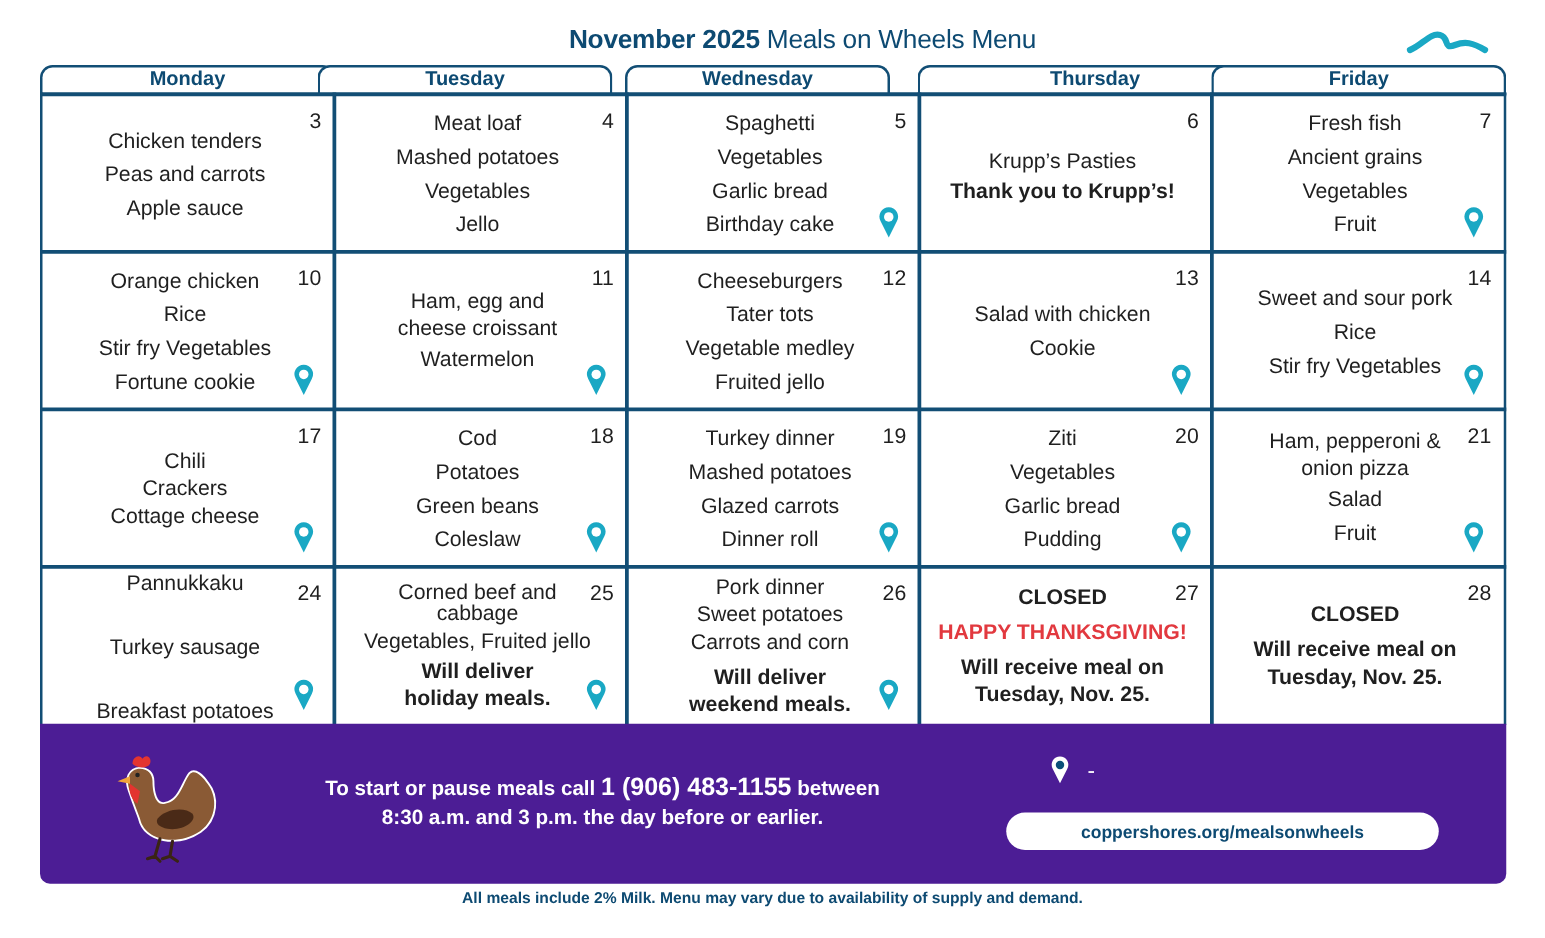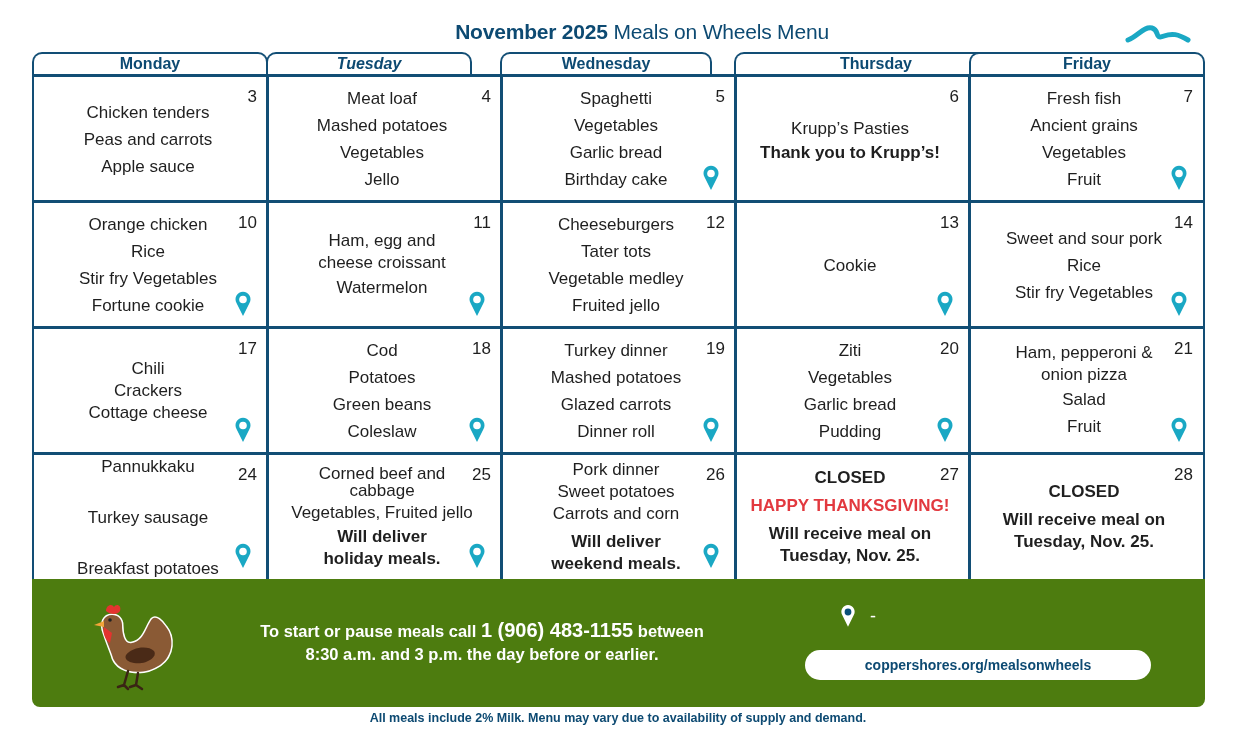--- a/index.html
+++ b/index.html
@@ -41,21 +41,21 @@
   .cell .item.bold { font-weight: bold; line-height: 22px; }
   .cell .item.red { color: #e2393f; font-weight: bold; line-height: 22px; }
   .cell .gap { height: 6px; }
   .daynum {
     position: absolute; top: 6px; right: 9px; font-size: 17px; color: #1f1f1f;
   }
   .pin { position: absolute; right: 14px; bottom: 10px; width: 18px; height: 26px; }
 
   .footer {
     position: absolute; left: 32px; top: 579px; width: 1173px; height: 128px;
-    background: #4d7c0f; border-radius: 0 0 8px 8px;
+    background: #4c1d95; border-radius: 0 0 8px 8px;
   }
   .chicken { position: absolute; left: 50px; top: 14px; width: 100px; height: 100px; }
   .call-text {
     position: absolute; left: 200px; top: 40px; width: 500px; text-align: center;
     color: #ffffff; font-weight: bold; font-size: 16.5px; line-height: 23px;
   }
   .call-text .phone { font-size: 20px; }
   .legend {
     position: absolute; left: 808px; top: 24px; height: 26px; display: flex; align-items: center;
     color: #ffffff; font-size: 18px;
@@ -78,21 +78,21 @@
 <div class="title">
   <span class="bold">November 2025</span>
   <span>Meals on Wheels Menu</span>
 </div>
 
 <svg class="wave" viewBox="0 0 68 24">
   <path d="M4 18 C 14 14, 20 4, 28 6 C 36 8, 30 18, 40 14 C 48 11, 54 12, 64 18" fill="none" stroke="#1aa8c4" stroke-width="5" stroke-linecap="round"></path>
 </svg>
 
 <div class="day-header" style="left:32px;width:236px;">Monday</div>
-<div class="day-header" style="left:266px;width:206px;font-style:italic;">Tuesday</div>
+<div class="day-header" style="left:254px;width:236px;">Tuesday</div>
 <div class="day-header" style="left:500px;width:212px;">Wednesday</div>
 <div class="day-header" style="left:734px;width:284px;">Thursday</div>
 <div class="day-header" style="left:969px;width:236px;">Friday</div>
 
 <div class="grid"></div>
 <div class="vline" style="left:266px;"></div>
 <div class="vline" style="left:500px;"></div>
 <div class="vline" style="left:734px;"></div>
 <div class="vline" style="left:968px;"></div>
 <div class="hline" style="top:74px;"></div>
@@ -164,20 +164,21 @@
 </div>
 <div class="cell" style="left:502px;top:203px;">
   <span class="daynum">12</span>
   <span class="item">Cheeseburgers</span>
   <span class="item">Tater tots</span>
   <span class="item">Vegetable medley</span>
   <span class="item">Fruited jello</span>
 </div>
 <div class="cell" style="left:736px;top:203px;">
   <span class="daynum">13</span>
+  <span class="item">Salad with chicken</span>
   <span class="item">Cookie</span>
   <svg class="pin" viewBox="0 0 18 26">
       <path d="M9 25 L2.5 12 A7.5 7.5 0 1 1 15.5 12 Z" fill="#1aa8c4"></path>
       <circle cx="9" cy="8.5" r="3.8" fill="#fff"></circle>
     </svg>
 </div>
 <div class="cell" style="left:970px;top:203px;">
   <span class="daynum">14</span>
   <span class="item">Sweet and sour pork</span>
   <span class="item">Rice</span>

